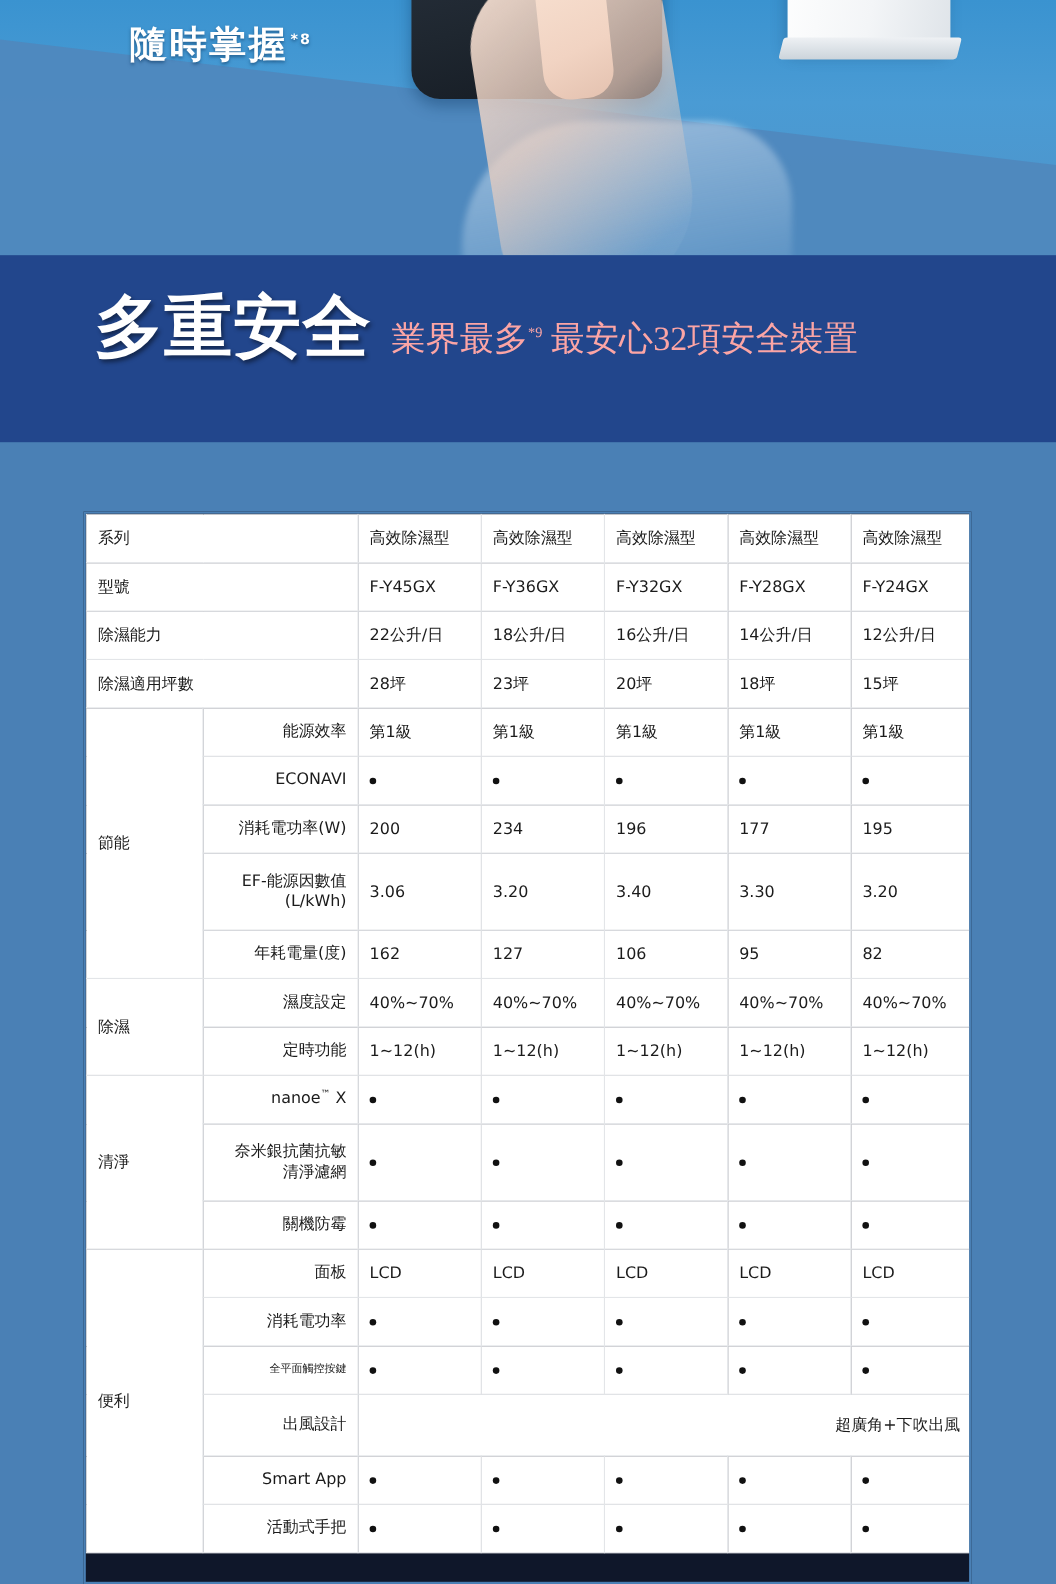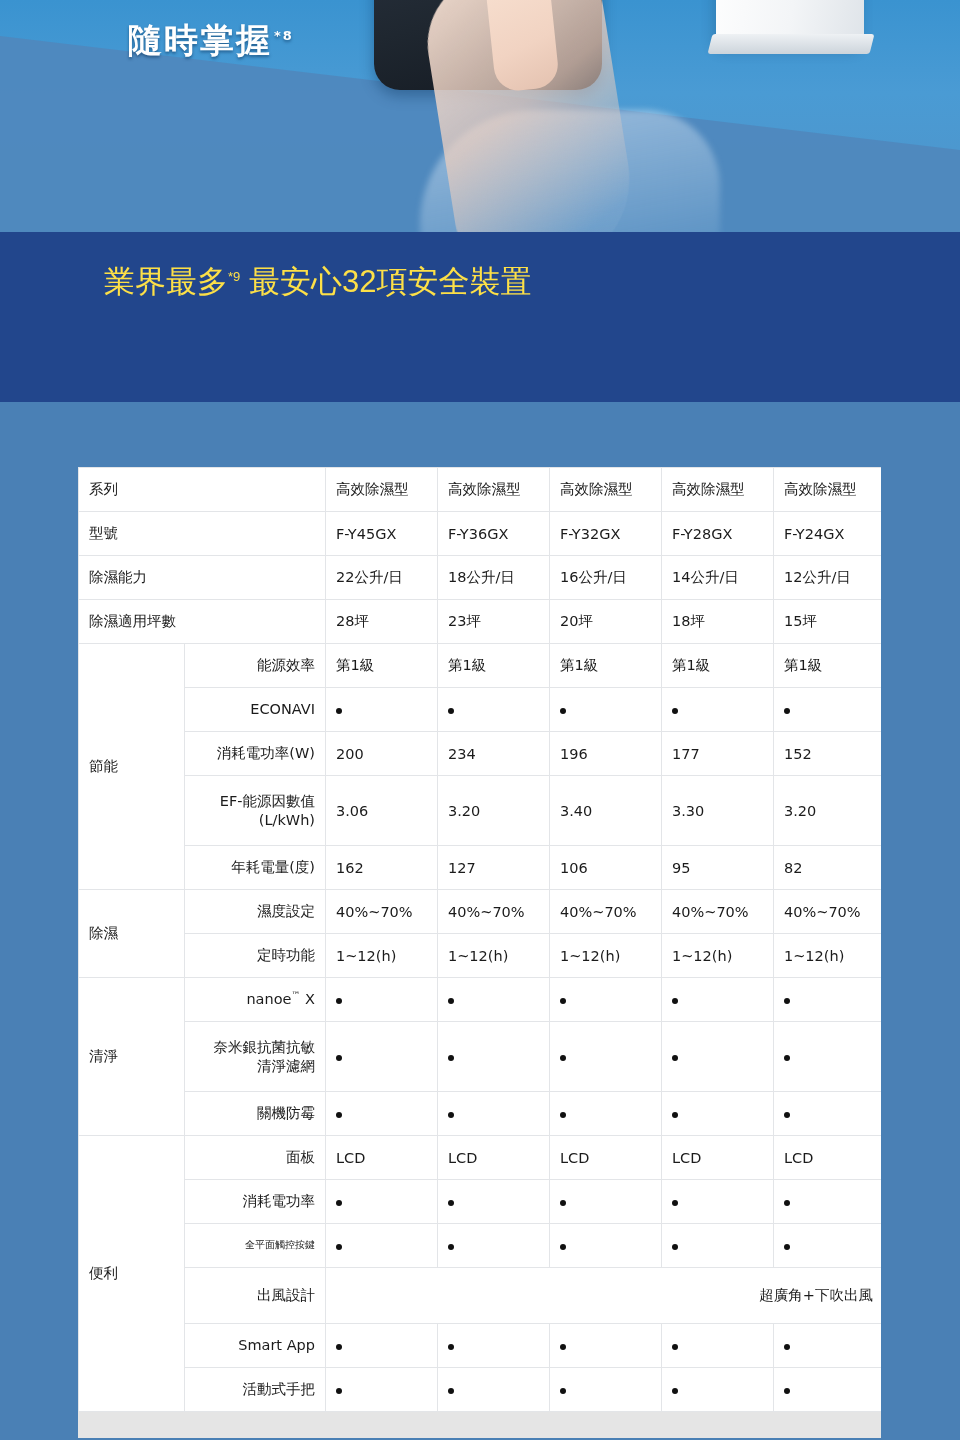--- a/index.html
+++ b/index.html
@@ -15,21 +15,21 @@
   
   .hero {
     position:absolute; left:0; top:0; width:960px; height:232px;
     background:linear-gradient(180deg,#3a93d0 0%, #4a9bd4 40%, #4f93c8 100%);
     overflow:hidden;
   }
   .hero-slant {
     position:absolute; left:0; top:0; width:960px; height:232px;
   }
   .hero-text {
-    position:absolute; left:128px; top:18px;
+    position:absolute; left:118px; top:18px;
     font-size:34px; font-weight:bold; color:#ffffff;
     letter-spacing:2px;
     text-shadow:0 2px 3px rgba(10,50,90,.55);
     white-space:nowrap;
     font-family:"DejaVu Sans","Liberation Sans",sans-serif;
   }
   .hero-text sup { font-size:13px; vertical-align:super; margin-left:2px; }
 
   
   .phone {
@@ -76,30 +76,30 @@
     background:#22468c;
   }
   .banner-inner { position:absolute; left:86px; top:34px; display:flex; align-items:flex-end; }
   .banner-big {
     font-size:62px; font-weight:bold; color:#ffffff; letter-spacing:1px;
     line-height:1;
     text-shadow:2px 3px 4px rgba(0,0,0,.45);
     font-family:"DejaVu Sans","Liberation Sans",sans-serif;
   }
   .banner-sub {
-    font-size:31px; color:#fde047; letter-spacing:0px; line-height:1;
+    font-size:31px; color:#fca5a5; letter-spacing:0px; line-height:1;
     margin-left:18px; padding-bottom:5px; white-space:nowrap;
-    font-family:Liberation Sans, sans-serif;
+    font-family:Liberation Serif, serif;
   }
   .banner-sub sup { font-size:13px; vertical-align:super; }
 
   
   .table-wrap {
     position:absolute; left:76px; top:465px; width:807px; height:975px;
-    background:#e5e5e5;
+    background:#0f172a;
     border:2px solid #4a80b5;
     overflow:hidden;
   }
   table.spec {
     width:100%; border-collapse:collapse;
     table-layout:fixed;
     font-family:"DejaVu Sans","Liberation Sans",sans-serif;
   }
   table.spec td {
     border:1px solid #e3e5e8;
@@ -153,20 +153,21 @@
     <div class="appliance-base"></div>
   </div>
 
   <div class="hero-text">
     <span>隨時掌握</span><sup>*8</sup>
   </div>
 </div>
 
 <div class="banner">
   <div class="banner-inner">
+    <div class="banner-big">多重安全</div>
     <div class="banner-sub">
       <span>業界最多</span><sup>*9</sup>
       <span>最安心32項安全裝置</span>
     </div>
   </div>
 </div>
 
 <div class="table-wrap">
   <table class="spec">
     <colgroup>
@@ -232,21 +233,21 @@
         <td class="dot"><span class="dot-mark"></span></td>
         <td class="dot"><span class="dot-mark"></span></td>
         <td class="dot"><span class="dot-mark"></span></td>
       </tr>
       <tr class="r44">
         <td class="lbl">消耗電功率(W)</td>
         <td class="val">200</td>
         <td class="val">234</td>
         <td class="val">196</td>
         <td class="val">177</td>
-        <td class="val">152</td>
+        <td class="val">195</td>
       </tr>
       <tr class="r70">
         <td class="lbl">
           <div>EF-能源因數值</div>
           <div>(L/kWh)</div>
         </td>
         <td class="val">3.06</td>
         <td class="val">3.20</td>
         <td class="val">3.40</td>
         <td class="val">3.30</td>

